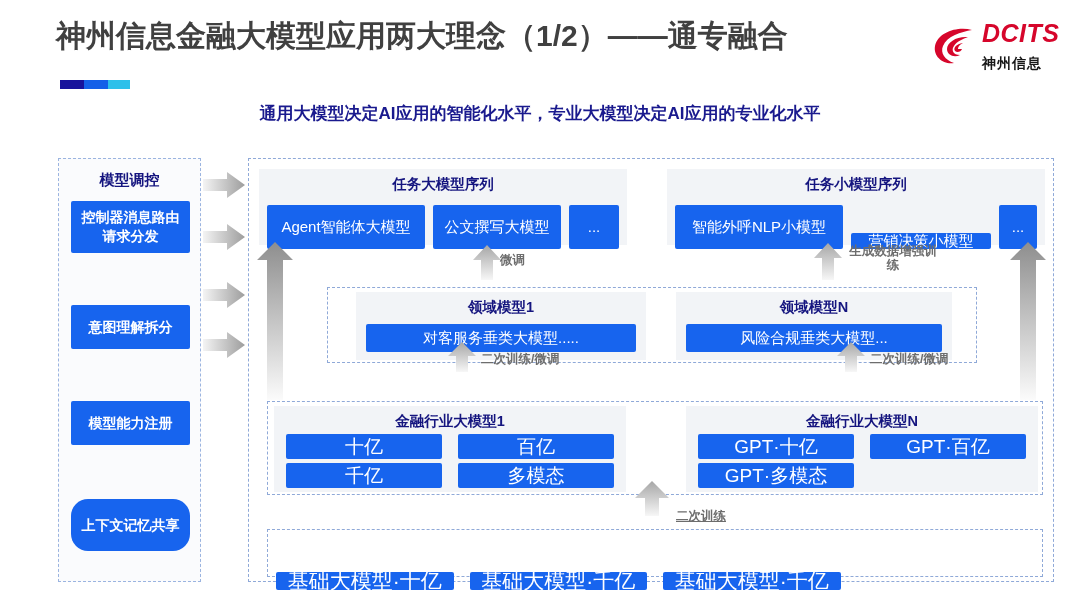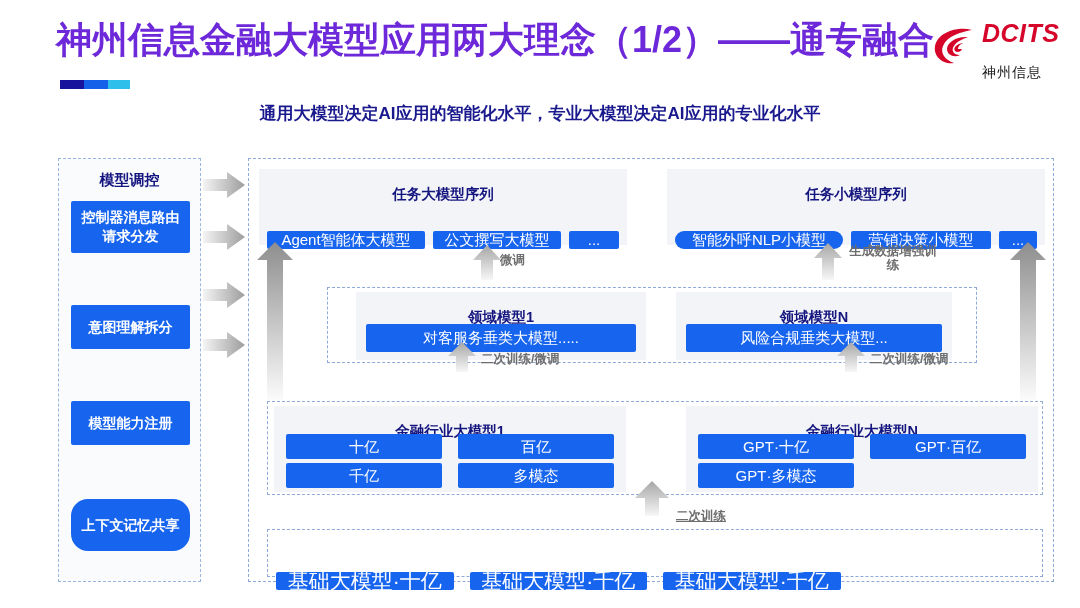--- a/index.html
+++ b/index.html
@@ -8,36 +8,36 @@
     background:#ffffff;
     font-family:"Liberation Sans","DejaVu Sans",sans-serif;
     overflow:hidden;
     position:relative;
     color:#222;
   }
   
   .header{position:absolute;left:0;top:0;width:1080px;height:92px;}
   .title{
     position:absolute;left:56px;top:16px;
-    font-size:36px;font-weight:bold;color:#6d28d9;
+    font-size:30px;font-weight:bold;color:#404040;
     letter-spacing:0px;white-space:nowrap;
   }
   .accent-bar{position:absolute;left:60px;top:80px;width:70px;height:9px;display:flex;}
   .accent-bar i{display:block;height:100%;}
   .accent-1{width:24px;background:#18139c;}
   .accent-2{width:24px;background:#1560e8;}
   .accent-3{width:22px;background:#2ec0ea;}
 
   
   .logo{position:absolute;right:16px;top:20px;width:132px;height:54px;}
   .logo-mark{position:absolute;left:0;top:4px;width:46px;height:44px;}
   .logo-txt{position:absolute;left:50px;top:0px;}
   .logo-en{font-size:25px;font-weight:bold;color:#d6062b;letter-spacing:0.5px;line-height:26px;
            font-family:"Liberation Sans",sans-serif;font-style:italic;}
-  .logo-cn{font-size:14px;font-weight:normal;color:#171717;letter-spacing:1px;line-height:16px;margin-top:18px;}
+  .logo-cn{font-size:14px;font-weight:bold;color:#171717;letter-spacing:1px;line-height:16px;margin-top:9px;}
 
   .subtitle{
     position:absolute;left:0;top:102px;width:1080px;text-align:center;
     font-size:17px;font-weight:bold;color:#1a1a8e;
   }
 
   
   .stage{position:absolute;left:0;top:150px;width:1080px;height:450px;}
 
   
@@ -66,52 +66,52 @@
   
   .main-box{
     position:absolute;left:248px;top:8px;width:806px;height:424px;
     border:1px dashed #8fa9d8;box-sizing:border-box;background:transparent;
   }
 
   
   .panel{position:absolute;background:#f2f4f7;box-sizing:border-box;}
   .panel-title{
     width:100%;text-align:center;font-size:14.5px;font-weight:bold;color:#15157f;
-    margin-top:16px;
+    margin-top:6px;
   }
   .bluebox{
     background:#1764ee;color:#ffffff;border-radius:2px;
     display:flex;align-items:center;justify-content:center;text-align:center;
     font-size:15px;line-height:18px;box-sizing:border-box;white-space:nowrap;
   }
 
   
   .row1-left{left:10px;top:10px;width:368px;height:76px;}
   .row1-right{left:418px;top:10px;width:378px;height:76px;}
-  .row1-items{position:absolute;left:8px;right:8px;top:36px;height:44px;display:flex;gap:8px;align-items:flex-end;}
+  .row1-items{position:absolute;left:8px;right:8px;top:36px;height:44px;display:flex;gap:8px;}
 
   
   .row2-wrap{
     position:absolute;left:78px;top:128px;width:650px;height:76px;
     border:1px dashed #8fa9d8;box-sizing:border-box;
   }
   .row2-left{left:28px;top:4px;width:290px;height:68px;}
   .row2-right{left:348px;top:4px;width:276px;height:68px;}
   .row2-items{position:absolute;left:10px;right:10px;top:32px;height:28px;display:flex;}
 
   
   .row3-wrap{
     position:absolute;left:18px;top:242px;width:776px;height:94px;
     border:1px dashed #8fa9d8;box-sizing:border-box;
   }
   .row3-left{left:6px;top:4px;width:352px;height:86px;}
   .row3-right{left:418px;top:4px;width:352px;height:86px;}
   .grid2{position:absolute;left:12px;right:12px;top:28px;height:54px;
          display:grid;grid-template-columns:1fr 1fr;grid-template-rows:1fr 1fr;gap:4px 16px;}
-  .grid2 .bluebox{font-size:15px;}
+  .grid2 .bluebox{font-size:19px;}
 
   
   .row4-wrap{
     position:absolute;left:18px;top:370px;width:776px;height:48px;
     border:1px dashed #8fa9d8;box-sizing:border-box;
   }
   .row4-items{position:absolute;left:8px;right:8px;top:6px;height:36px;
               display:grid;grid-template-columns:repeat(4,1fr);gap:16px;}
   .row4-items .bluebox{font-size:21px;margin-top:36px;}
   .alabel{position:absolute;font-size:12.5px;font-weight:bold;color:#6d6d6d;line-height:14px;white-space:nowrap;}
@@ -182,21 +182,21 @@
       <div class="row1-items">
         <div class="bluebox" style="flex:0 0 158px;">Agent智能体大模型</div>
         <div class="bluebox" style="flex:0 0 128px;">公文撰写大模型</div>
         <div class="bluebox" style="flex:1 1 auto;">...</div>
       </div>
     </div>
 
     <div class="panel row1-right">
       <div class="panel-title">任务小模型序列</div>
       <div class="row1-items">
-        <div class="bluebox" style="flex:0 0 168px;border-radius:15px;">智能外呼NLP小模型</div>
+        <div class="bluebox" style="flex:0 0 168px;">智能外呼NLP小模型</div>
         <div class="bluebox" style="flex:0 0 140px;margin-top:28px;">营销决策小模型</div>
         <div class="bluebox" style="flex:1 1 auto;">...</div>
       </div>
     </div>
 
     
     <div class="row2-wrap">
       <div class="panel row2-left">
         <div class="panel-title">领域模型1</div>
         <div class="row2-items">

